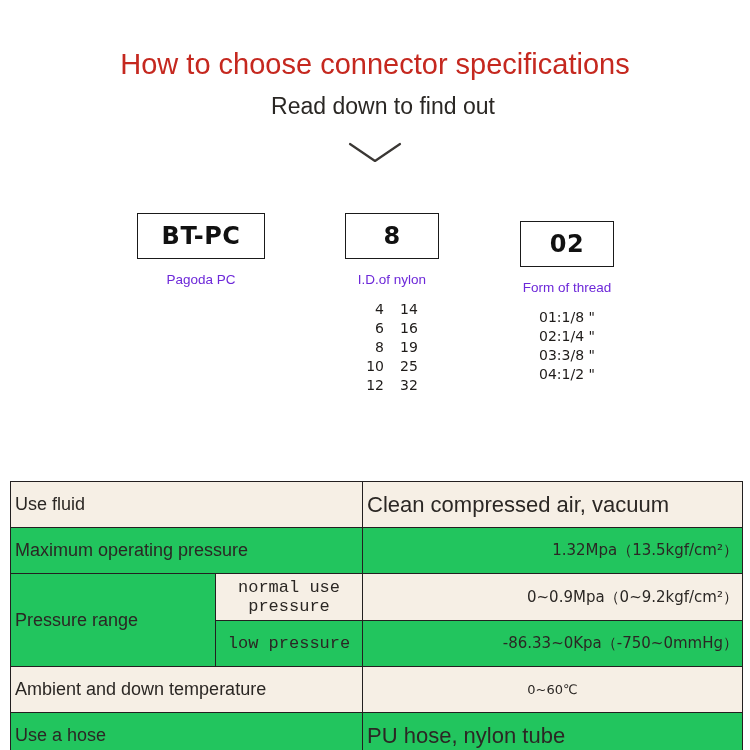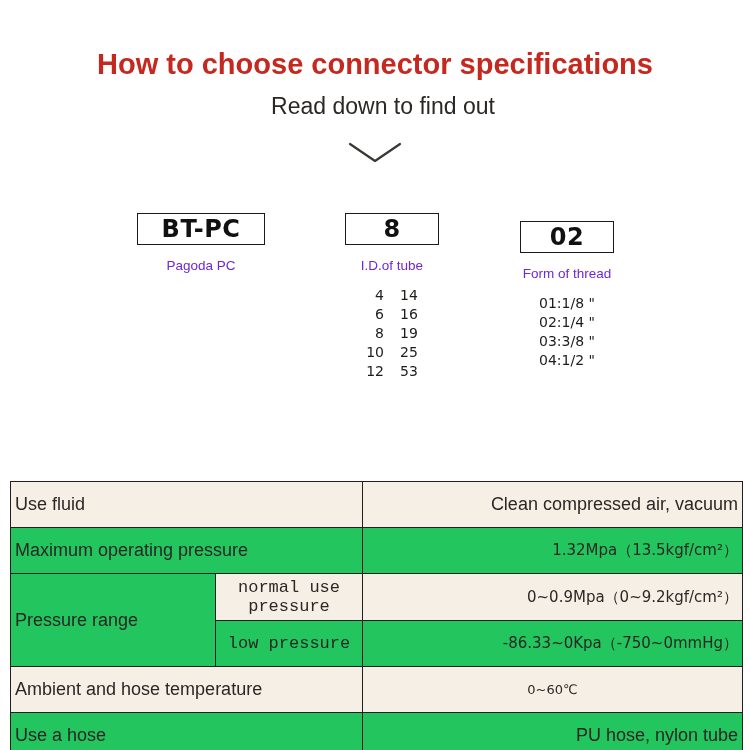--- a/index.html
+++ b/index.html
@@ -17,21 +17,21 @@
   }
 
   
   #main-title {
     position: absolute;
     top: 48px;
     left: 0;
     width: 750px;
     text-align: center;
     font-size: 29px;
-    font-weight: 700;
+    font-weight: 400;
     color: #c5281f;
     letter-spacing: 0px;
     white-space: nowrap;
   }
   #sub-title {
     position: absolute;
     top: 93px;
     left: 8px;
     width: 750px;
     text-align: center;
@@ -58,21 +58,21 @@
     width: 750px;
     height: 200px;
   }
   .code-col {
     position: absolute;
     top: 0;
   }
   .code-box {
     border: 1.6px solid #1a1a1a;
     background: #ffffff;
-    height: 32px;
+    height: 46px;
     display: flex;
     align-items: center;
     justify-content: center;
     box-sizing: border-box;
   }
   .code-box-text {
     font-family: "DejaVu Sans", sans-serif;
     font-weight: 700;
     font-size: 24px;
     letter-spacing: 0.5px;
@@ -142,22 +142,22 @@
     padding-left: 26px;
     white-space: nowrap;
   }
   .lbl-sub {
     font-size: 17px;
     text-align: center;
     color: #35312d;
     font-family: Liberation Mono, monospace;
   }
   .val {
-    font-size: 18px;
-    text-align: right;
+    font-size: 22px;
+    text-align: left;
     white-space: nowrap;
   }
   .val-small {
     font-family: "DejaVu Sans", sans-serif;
     font-size: 15px;
     text-align: right;
     white-space: nowrap;
   }
   .val-tiny {
     font-family: "DejaVu Sans", sans-serif;
@@ -188,35 +188,35 @@
     <div class="code-box">
       <span class="code-box-text">BT-PC</span>
     </div>
     <div class="code-caption">Pagoda PC</div>
   </div>
 
   <div class="code-col" id="col-id">
     <div class="code-box">
       <span class="code-box-text">8</span>
     </div>
-    <div class="code-caption">I.D.of tube</div>
+    <div class="code-caption">I.D.of nylon</div>
     <div class="code-list two-col">
       <div class="lcol">
         <div>4</div>
         <div>6</div>
         <div>8</div>
         <div>10</div>
         <div>12</div>
       </div>
       <div class="rcol">
         <div>14</div>
         <div>16</div>
         <div>19</div>
         <div>25</div>
-        <div>53</div>
+        <div>32</div>
       </div>
     </div>
   </div>
 
   <div class="code-col" id="col-thread">
     <div class="code-box">
       <span class="code-box-text">02</span>
     </div>
     <div class="code-caption">Form of thread</div>
     <div class="code-list thread">
@@ -247,21 +247,21 @@
     <tr>
       <td class="lbl white tall" rowspan="2">Pressure range</td>
       <td class="lbl-sub beige">normal use pressure</td>
       <td class="val-small beige">0~0.9Mpa（0~9.2kgf/cm²）</td>
     </tr>
     <tr>
       <td class="lbl-sub white">low pressure</td>
       <td class="val-small white">-86.33~0Kpa（-750~0mmHg）</td>
     </tr>
     <tr>
-      <td class="lbl beige" colspan="2">Ambient and hose temperature</td>
+      <td class="lbl beige" colspan="2">Ambient and down temperature</td>
       <td class="val-tiny beige">0~60℃</td>
     </tr>
     <tr>
       <td class="lbl white" colspan="2">Use a hose</td>
       <td class="val white">PU hose, nylon tube</td>
     </tr>
   </tbody>
 </table>
 
 </body></html>

